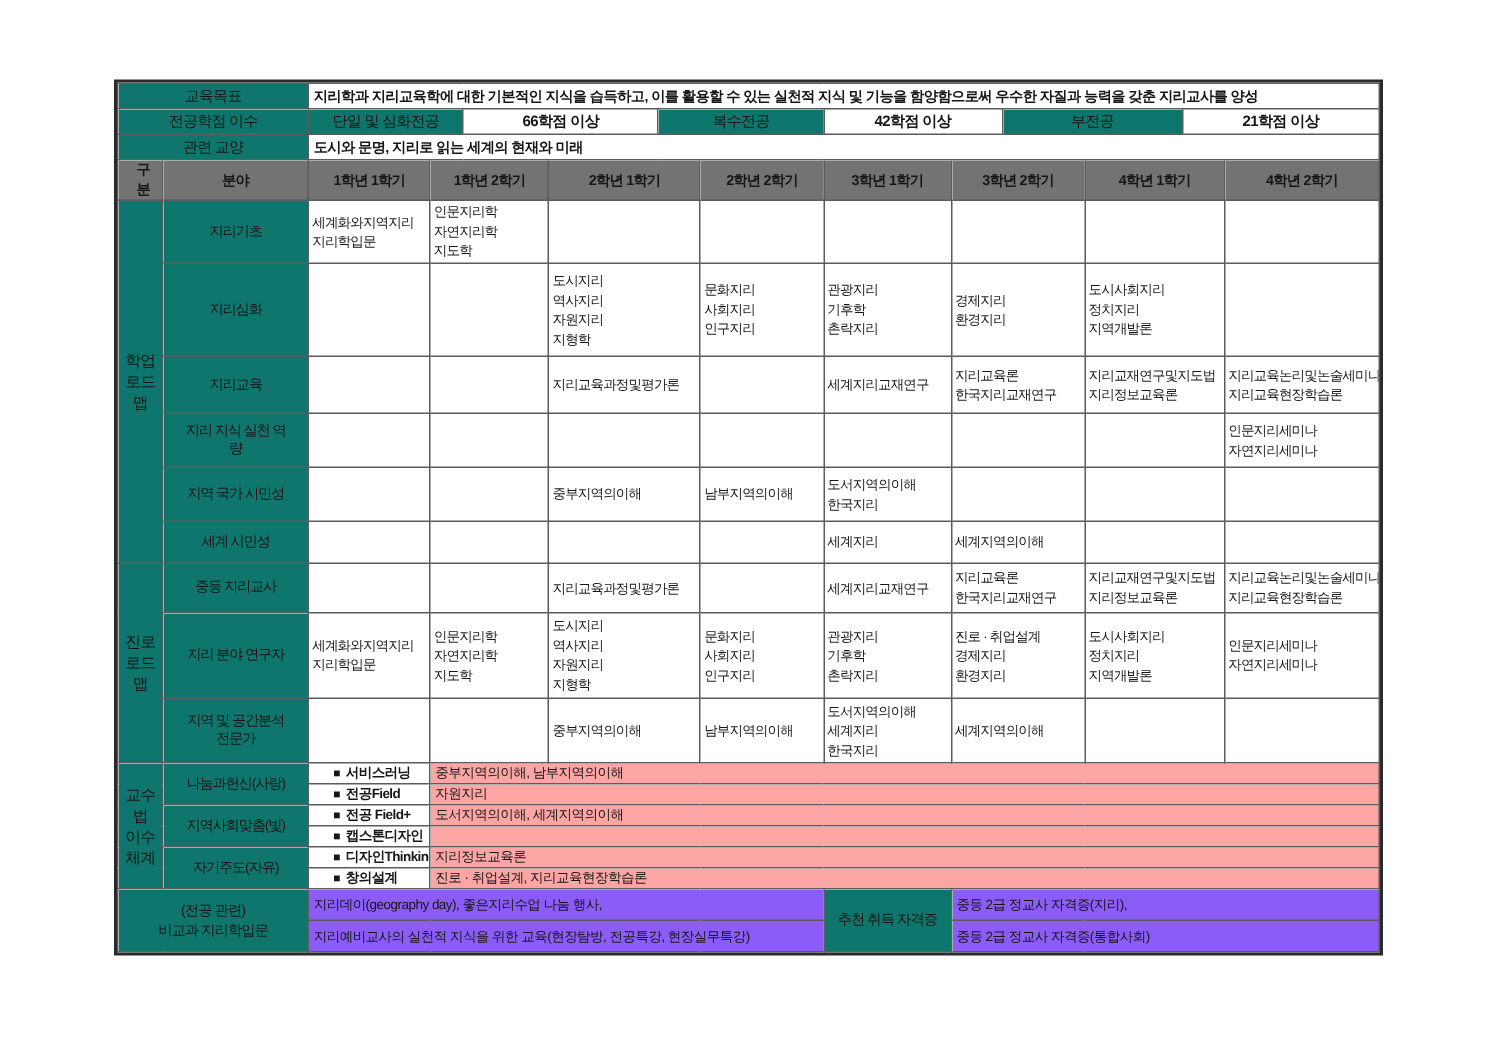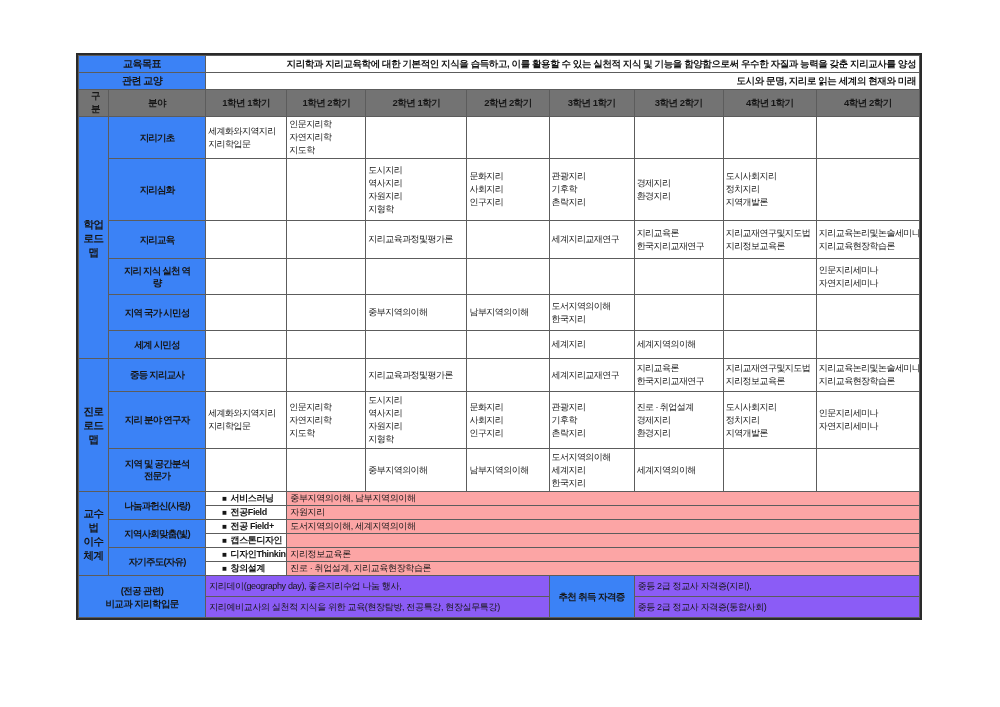--- a/index.html
+++ b/index.html
@@ -2,23 +2,23 @@
 <html><head>
 <meta charset="utf-8">
 <style>
   html,body{margin:0;padding:0;background:#fff;}
   .page{position:relative;width:1000px;height:707px;background:#fff;overflow:hidden;
         font-family:"Liberation Sans","DejaVu Sans",sans-serif;color:#161616;}
   .wrap{position:absolute;left:76px;top:53px;border:2px solid #2a2a2a;width:842px;}
   table{border-collapse:collapse;table-layout:fixed;width:842px;}
   td,th{border:1px solid #5c5c5c;padding:0 3px;vertical-align:middle;overflow:hidden;}
   .grid tr.hdr > th{border-top:0;}
-  .lab{background:#3b82f6;font-weight:bold;text-align:center;}
+  .lab{background:#0f766e;font-weight:normal;text-align:center;}
   .toplab{font-size:10px;letter-spacing:-0.5px;}
-  .goal{font-size:9.5px;font-weight:bold;text-align:right;letter-spacing:-0.4px;white-space:nowrap;background:#fff;}
+  .goal{font-size:9.5px;font-weight:bold;text-align:left;letter-spacing:-0.4px;white-space:nowrap;background:#fff;}
   .cval{font-size:10px;font-weight:bold;text-align:center;letter-spacing:-0.4px;background:#fff;}
   th.head{background:#737373;font-size:9.5px;font-weight:bold;letter-spacing:-0.5px;padding:0 12px;text-align:center;}
   .group{font-size:10.5px;letter-spacing:-0.5px;white-space:pre-line;line-height:14px;padding:13px 1px;}
   .field{font-size:9.5px;letter-spacing:-0.8px;white-space:pre-line;line-height:12px;padding:0 11px;}
   .course{font-size:9px;letter-spacing:-0.55px;line-height:13px;white-space:pre-line;word-break:keep-all;
           text-align:left;background:#fff;padding:1px 2px;}
   .item{font-size:9px;font-weight:bold;letter-spacing:-0.4px;text-align:left;background:#fff;white-space:nowrap;padding-left:16px;}
   .item .blt{display:inline-block;margin-right:4px;font-size:8px;}
   .pval{font-size:9px;letter-spacing:-0.35px;text-align:left;background:#fca5a5;white-space:nowrap;}
   .bval{font-size:9px;letter-spacing:-0.35px;text-align:left;background:#8b5cf6;white-space:nowrap;}
@@ -37,20 +37,29 @@
           <col style="width:130px">
         <col style="width:110px">
           <col style="width:119px">
           <col style="width:120px">
           <col style="width:131px">
       </colgroup>
       <tbody>
           <tr style="height:17px">
         <td class="lab toplab">교육목표</td>
         <td class="goal" colspan="6">지리학과 지리교육학에 대한 기본적인 지식을 습득하고, 이를 활용할 수 있는 실천적 지식 및 기능을 함양함으로써 우수한 자질과 능력을 갖춘 지리교사를 양성</td>
+      </tr>
+      <tr style="height:17px">
+        <td class="lab toplab">전공학점 이수</td>
+        <td class="lab toplab">단일 및 심화전공</td>
+        <td class="cval">66학점 이상</td>
+        <td class="lab toplab">복수전공</td>
+        <td class="cval">42학점 이상</td>
+        <td class="lab toplab">부전공</td>
+        <td class="cval">21학점 이상</td>
       </tr>
       <tr style="height:17px">
         <td class="lab toplab">관련 교양</td>
         <td class="goal" colspan="6">도시와 문명, 지리로 읽는 세계의 현재와 미래</td>
       </tr>
     </tbody>
       </table>
 
     <table class="grid">
       <colgroup>

